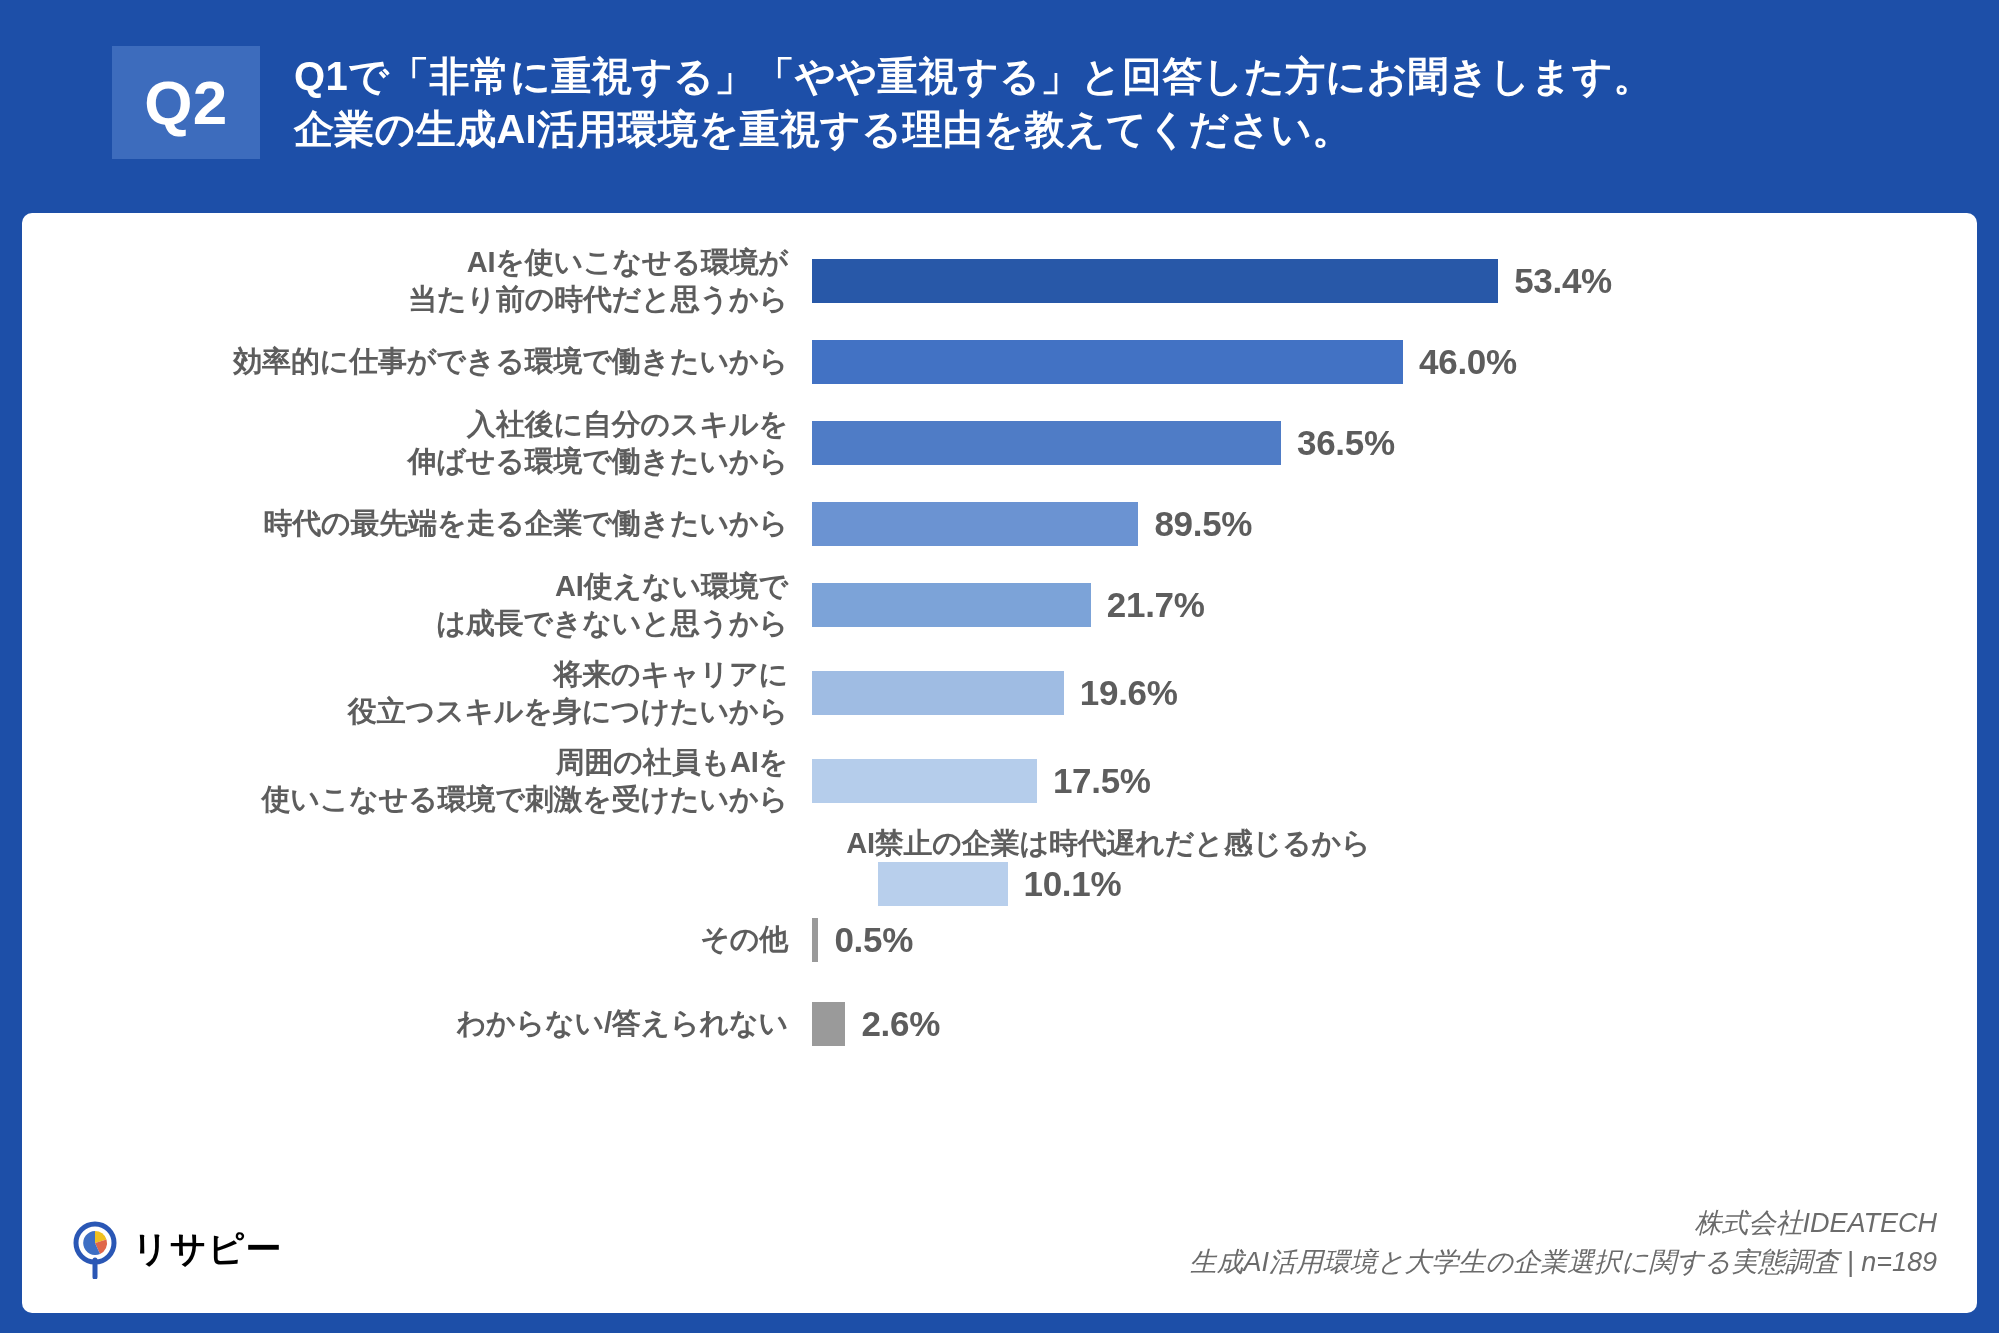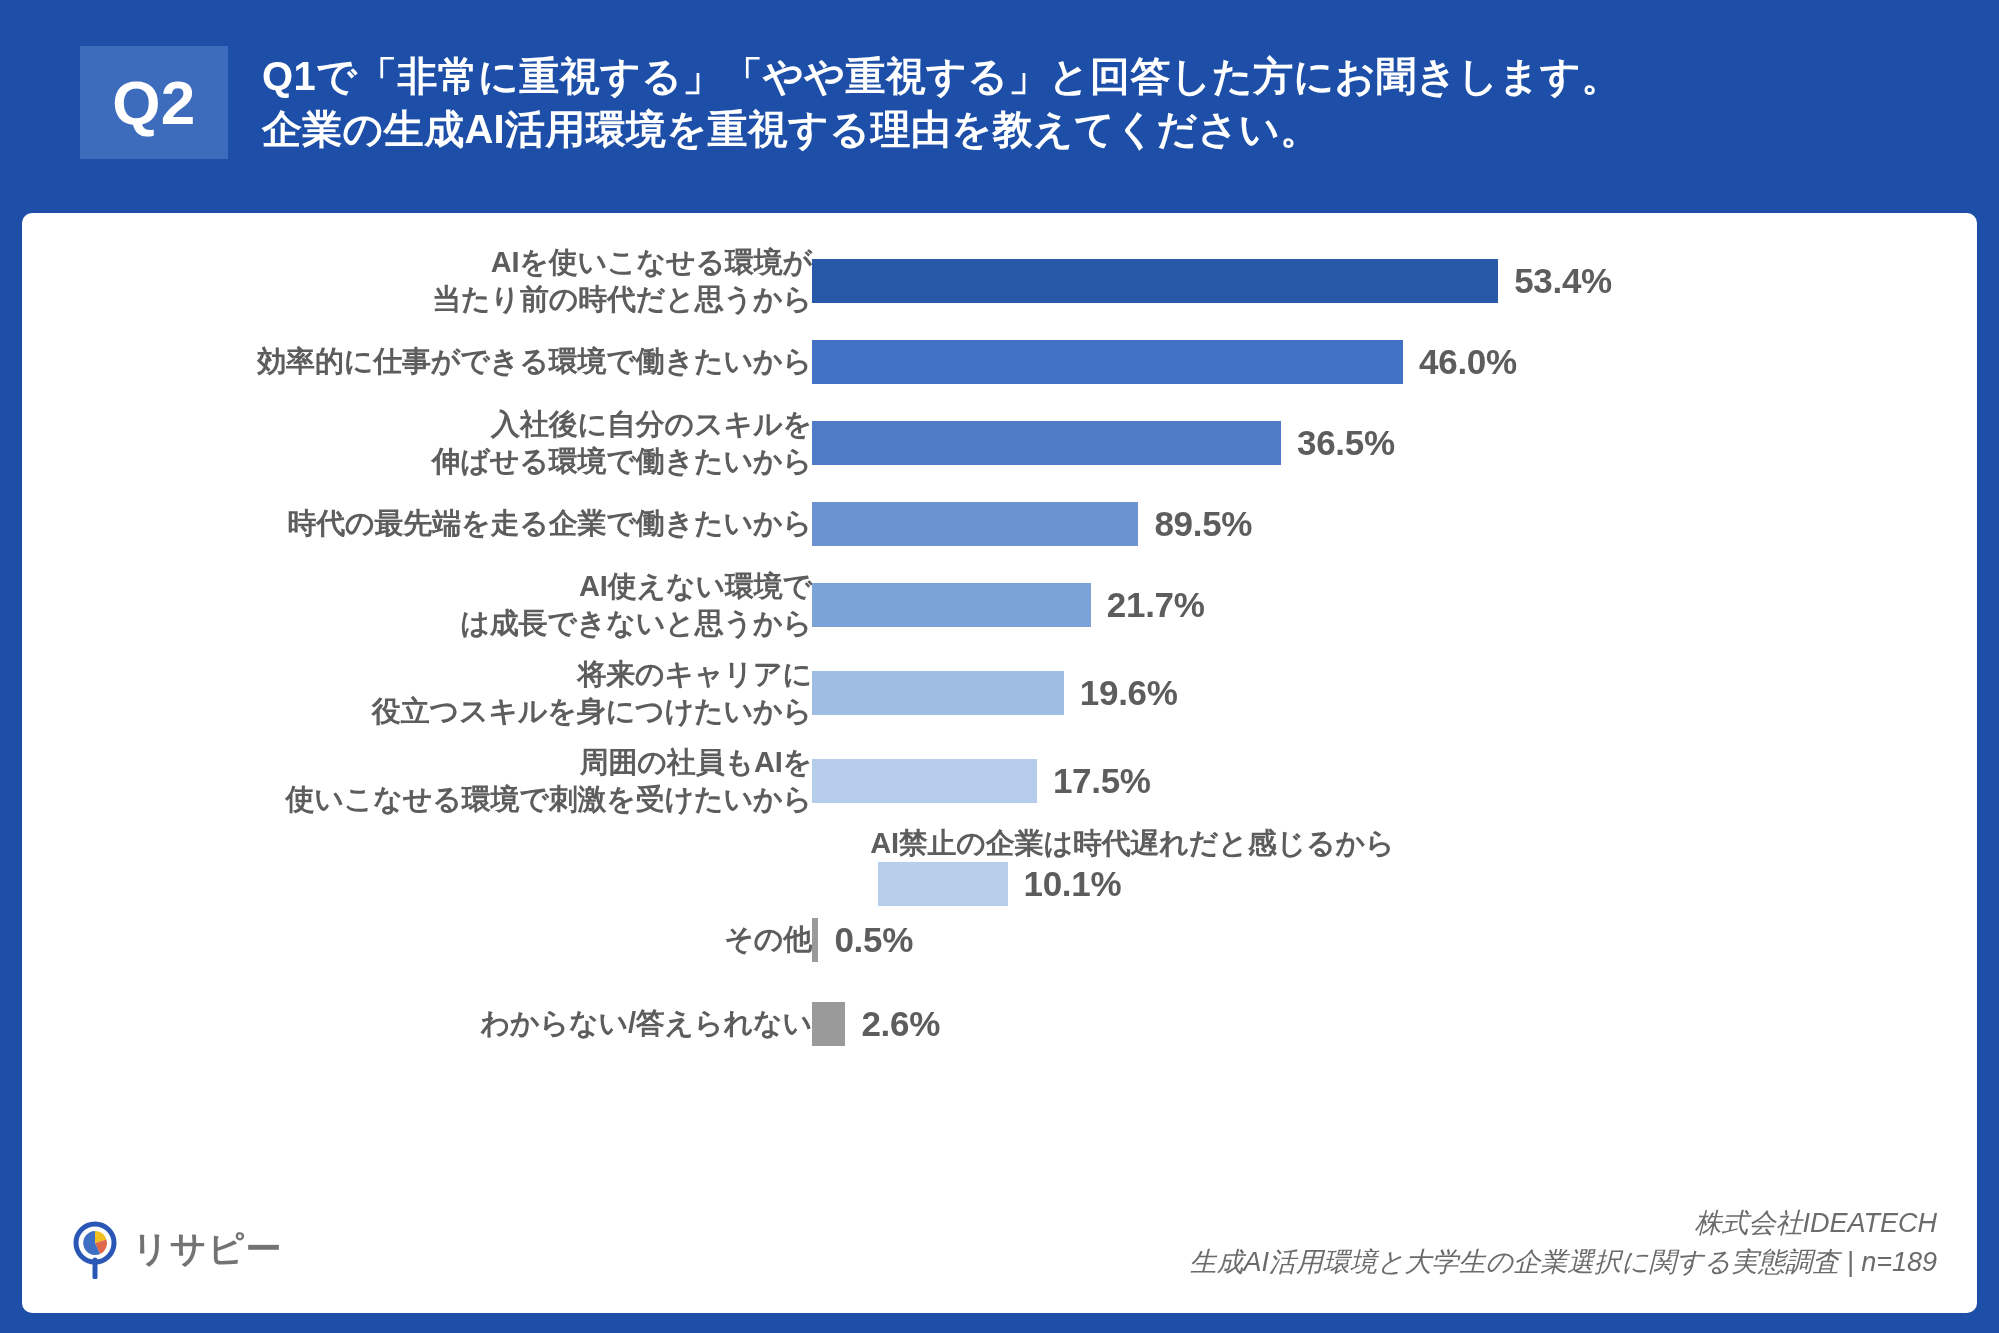--- a/index.html
+++ b/index.html
@@ -24,21 +24,21 @@
 
   
   .header {
     position: absolute;
     left: 0;
     top: 0;
     width: 1999px;
     height: 205px;
     display: flex;
     align-items: center;
-    padding-left: 80px;
+    padding-left: 112px;
     box-sizing: border-box;
   }
   .q-badge {
     width: 148px;
     height: 113px;
     background: #3d6cbd;
     color: #ffffff;
     font-size: 62px;
     font-weight: bold;
     display: flex;
@@ -80,20 +80,21 @@
   .row {
     display: flex;
     align-items: center;
     width: 100%;
     box-sizing: border-box;
   }
   .row-label {
     width: 790px;
     flex: none;
     text-align: right;
+    padding-right: 24px;
     box-sizing: border-box;
     color: #5d5d5d;
     font-size: 29px;
     font-weight: bold;
     line-height: 1.28;
     letter-spacing: -0.2px;
   }
   .row-label .lline { display: block; white-space: nowrap; }
   .bar-area {
     flex: 1 1 auto;
@@ -129,21 +130,21 @@
     display: flex;
     align-items: center;
   }
   .logo-mark {
     width: 50px;
     height: 60px;
     flex: none;
   }
   .logo-text {
     margin-left: 12px;
-    color: #737373;
+    color: #000000;
     font-size: 36px;
     font-weight: bold;
     letter-spacing: 1px;
   }
   .credit {
     position: absolute;
     right: 40px;
     bottom: 4px;
     text-align: right;
     color: #6b6b6b;

